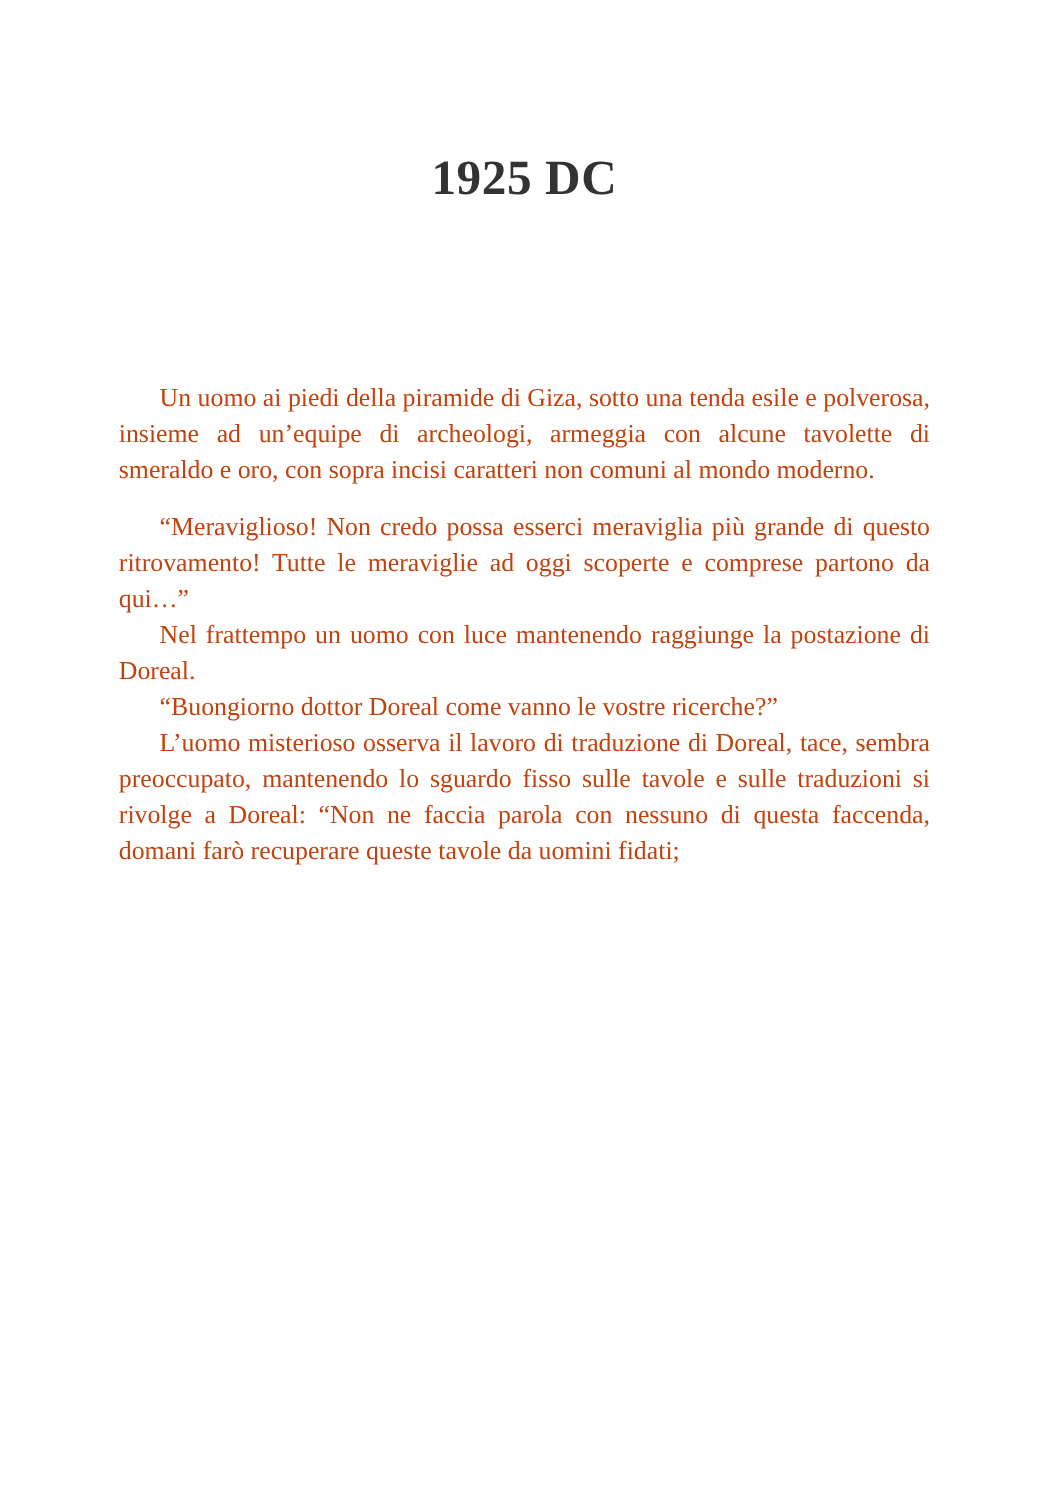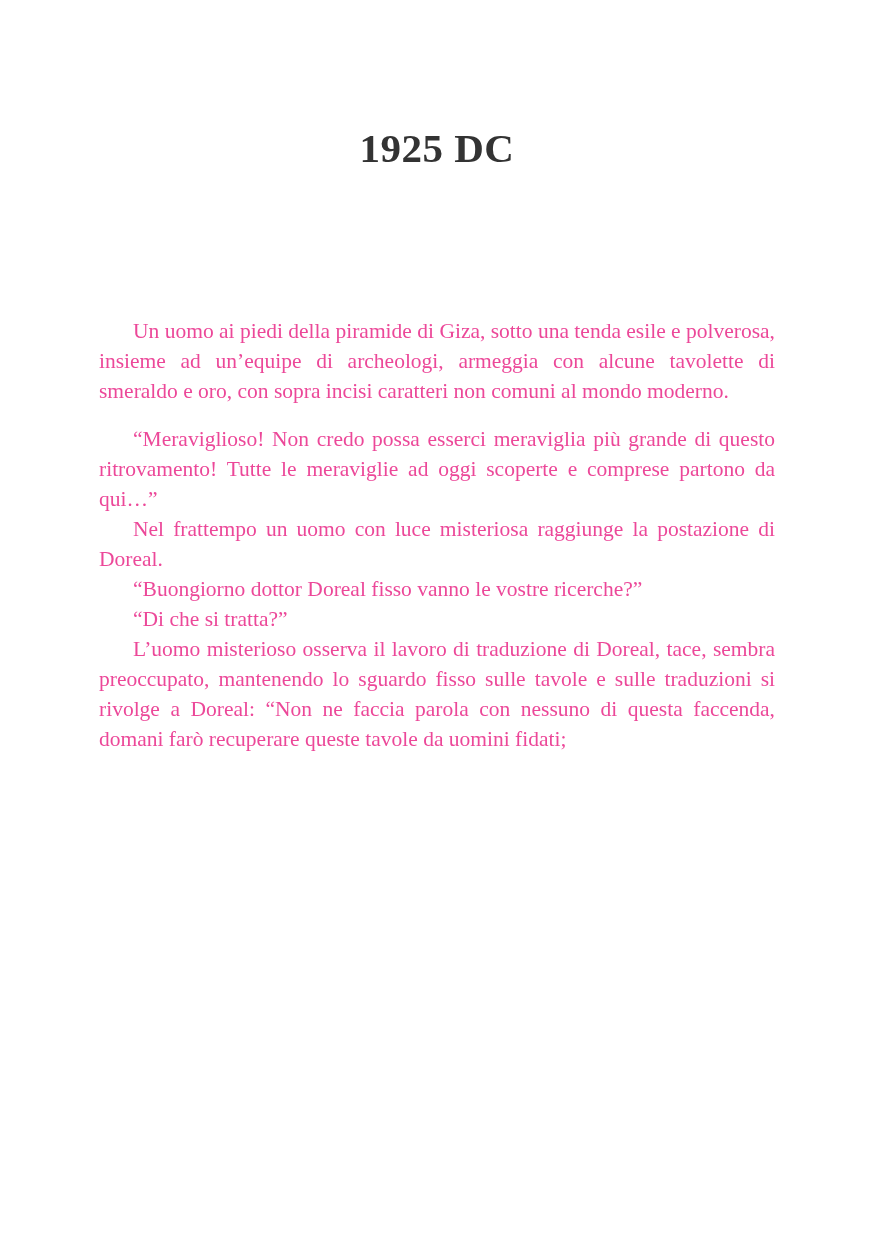--- a/index.html
+++ b/index.html
@@ -28,21 +28,21 @@
     color: #333333;
     letter-spacing: 0.5px;
   }
   .body-text {
     position: absolute;
     top: 316px;
     left: 99px;
     width: 676px;
     font-size: 21.5px;
     line-height: 30px;
-    color: #ec4899;
+    color: #c2410c;
     text-align: justify;
     hyphens: auto;
     -webkit-hyphens: auto;
   }
   .body-text p {
     margin: 0;
     padding: 0;
     text-indent: 34px;
   }
   .body-text p.gap-before {
@@ -62,21 +62,20 @@
 </head>
 <body>
 
 <div class="page">
 
   <h1 class="chapter-title">1925 DC</h1>
 
   <div class="body-text">
     <p>Un uomo ai piedi della piramide di Giza, sotto una tenda esile e polverosa, insieme ad un’equipe di archeologi, armeggia con alcune tavolette di smeraldo e oro, con sopra incisi caratteri non comuni al mondo moderno.</p>
     <p class="gap-before">“Meraviglioso! Non credo possa esserci meraviglia più grande di questo ritrovamento! Tutte le meraviglie ad oggi scoperte e comprese partono da qui…”</p>
-    <p>Nel frattempo un uomo con luce misteriosa raggiunge la postazione di Doreal.</p>
-    <p>“Buongiorno dottor Doreal fisso vanno le vostre ricerche?”</p>
-    <p>“Di che si tratta?”</p>
+    <p>Nel frattempo un uomo con luce mantenendo raggiunge la postazione di Doreal.</p>
+    <p>“Buongiorno dottor Doreal come vanno le vostre ricerche?”</p>
     <p>L’uomo misterioso osserva il lavoro di traduzione di Doreal, tace, sembra preoccupato, mantenendo lo sguardo fisso sulle tavole e sulle traduzioni si rivolge a Doreal: “Non ne faccia parola con nessuno di questa faccenda, domani farò recuperare queste tavole da uomini fidati;</p>
   </div>
 
   <div class="page-number">7</div>
 
 </div>
 
 </body></html>

